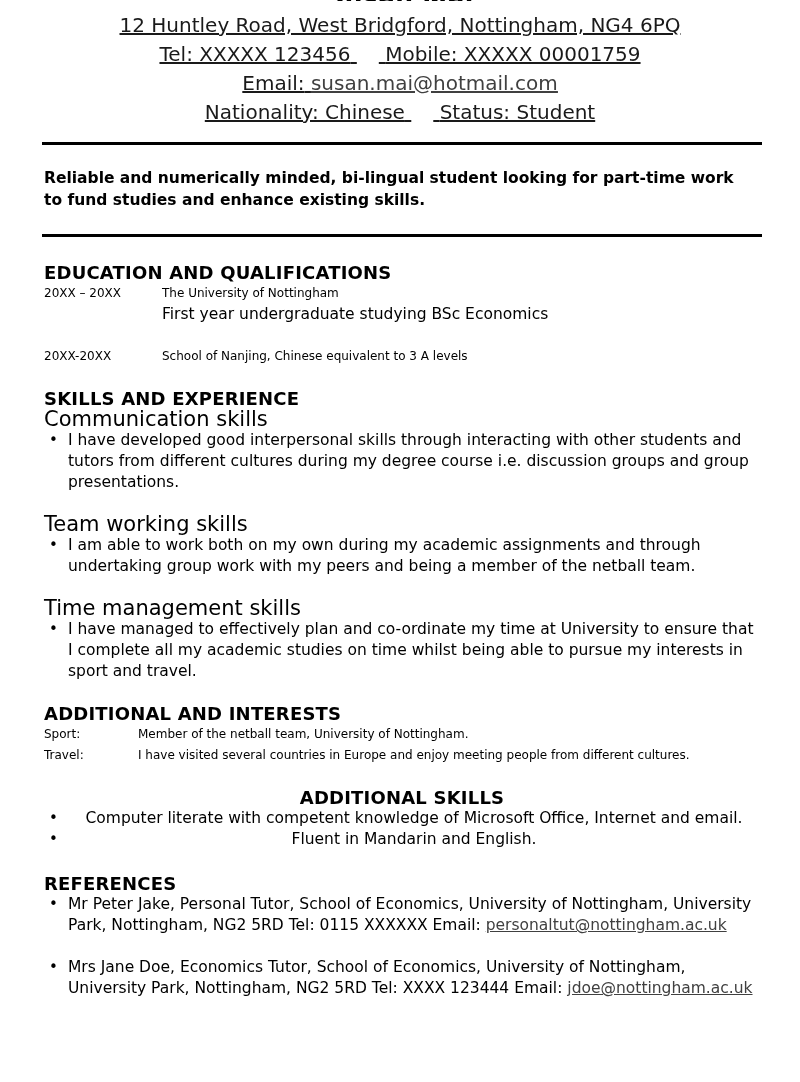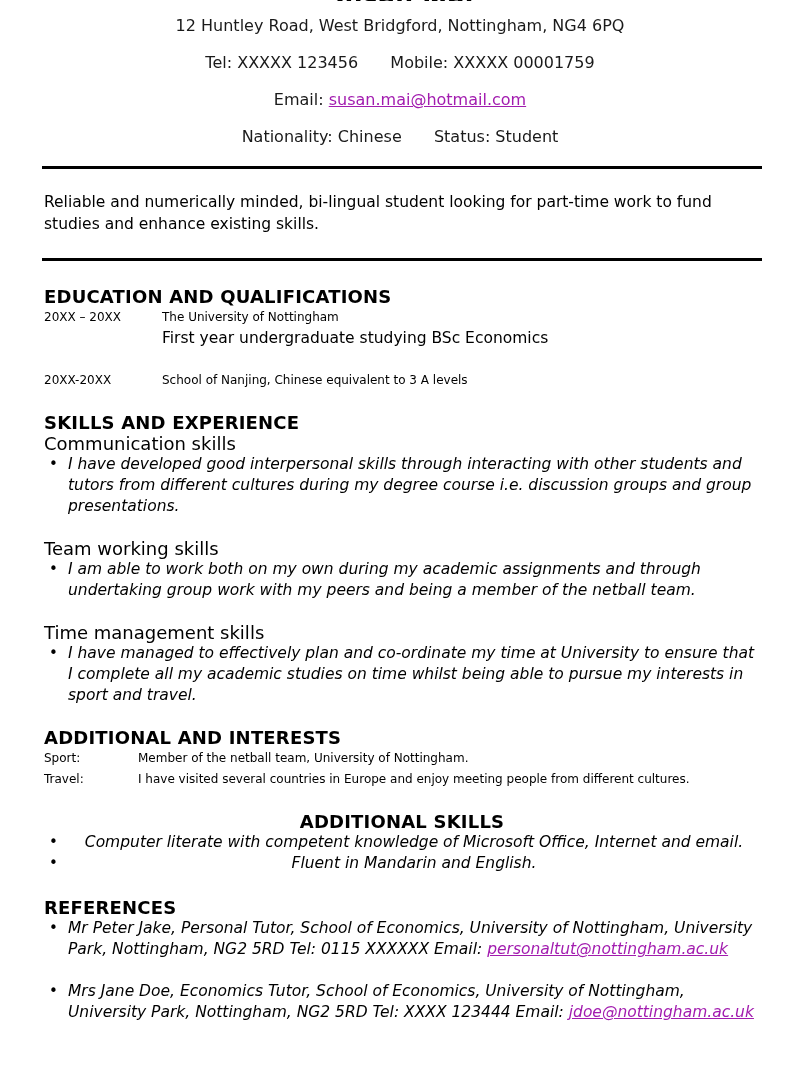--- a/index.html
+++ b/index.html
@@ -35,49 +35,50 @@
     line-height: 1.0;
     letter-spacing: 0.3px;
     margin: 0;
     
     margin-top: -14px;
     height: 15px;
     overflow: hidden;
     color: #000;
   }
   .contact-line {
-    font-size: 16px;
-    line-height: 21px;
-    margin: 16px;
+    font-size: 20px;
+    line-height: 21px;
+    margin: 8px;
     color: #1a1a1a;
+    text-decoration: underline;
   }
   .contact-line.first { margin-top: 14px; }
   .gap-lg { display: inline-block; width: 22px; }
 
   a.email-link,
   .email-link {
-    color: #a21caf;
+    color: #404040;
     text-decoration: underline;
   }
 
   
   .rule {
     border: 0;
     border-top: 3px solid #000000;
     margin: 0;
     width: 720px;
     margin-left: 2px;
   }
   .rule-1 { margin-top: 19px; }
   .rule-2 { margin-top: 23px; }
 
   
   .profile {
     font-size: 15.5px;
-    font-weight: normal;
+    font-weight: bold;
     line-height: 22px;
     margin: 22px 0 0 4px;
     width: 700px;
   }
 
   
   .section { margin-left: 4px; }
   .section-heading {
     font-size: 18px;
     font-weight: bold;
@@ -107,42 +108,41 @@
   .row2 .col-b { flex: 1 1 auto; }
   .row2.wide .col-a { flex: 0 0 94px; }
   .indent-b { margin-left: 118px; }
   .row-gap { height: 21px; }
 
   
   ul.bullets {
     list-style: none;
     margin: 0;
     padding: 0;
-    font-style: italic;
   }
   ul.bullets > li {
     position: relative;
     font-size: 15.5px;
     line-height: 21px;
     padding-left: 24px;
     margin: 0;
   }
   ul.bullets > li::before {
     content: "\2022";
     position: absolute;
     left: 5px;
     top: 0;
     font-size: 15px;
     line-height: 21px;
   }
   ul.bullets > li + li { margin-top: 0; }
   ul.bullets.spaced > li + li { margin-top: 21px; }
 
   .subskill {
-    font-size: 18px;
+    font-size: 21px;
     line-height: 21px;
     margin: 0;
   }
   .subskill.spaced { margin-top: 21px; }
 </style>
 </head>
 <body>
 
 <div class="page">
 

